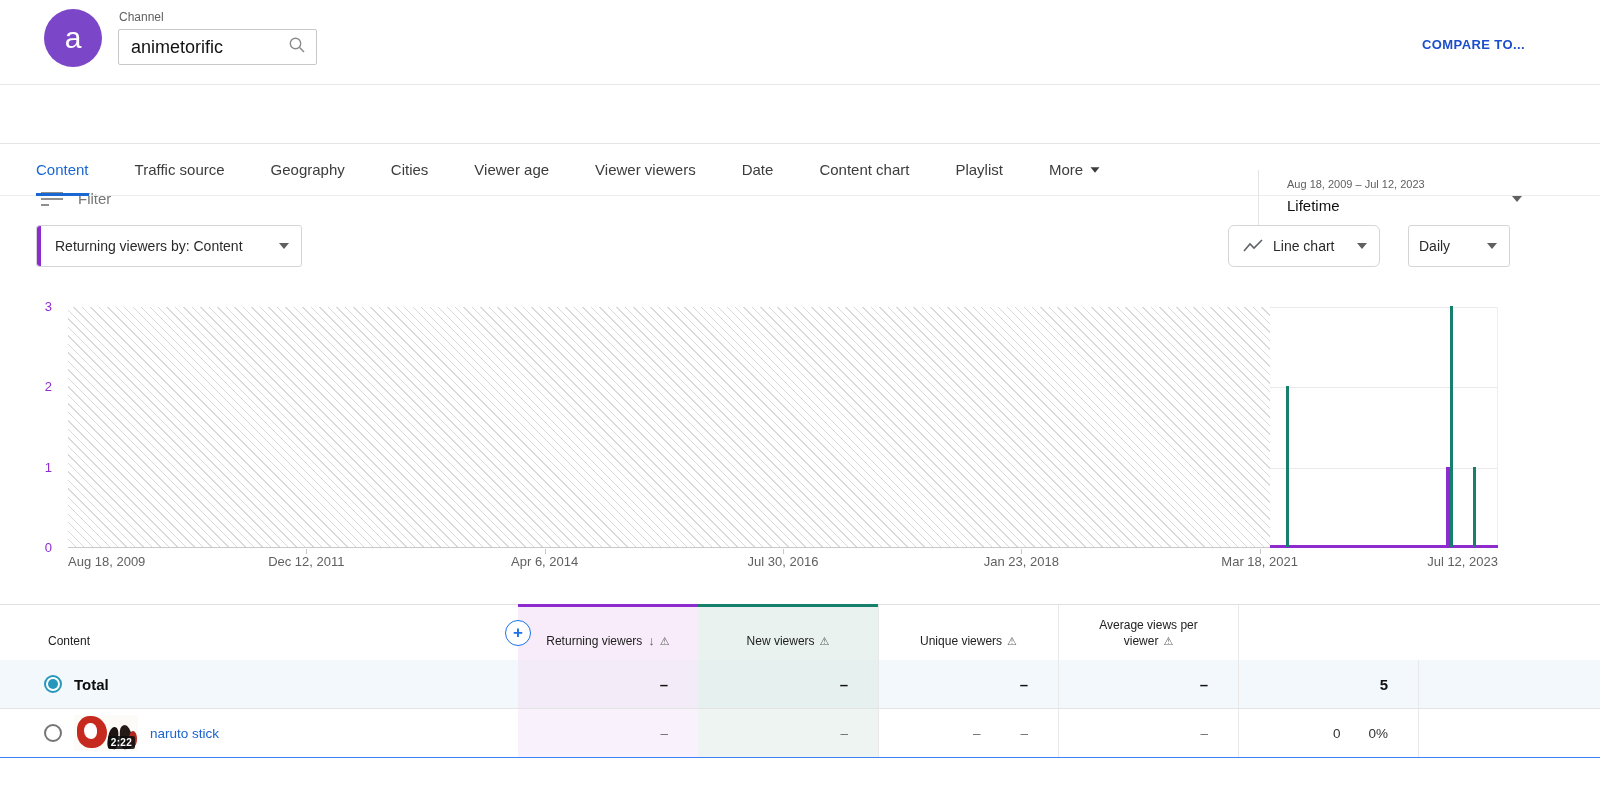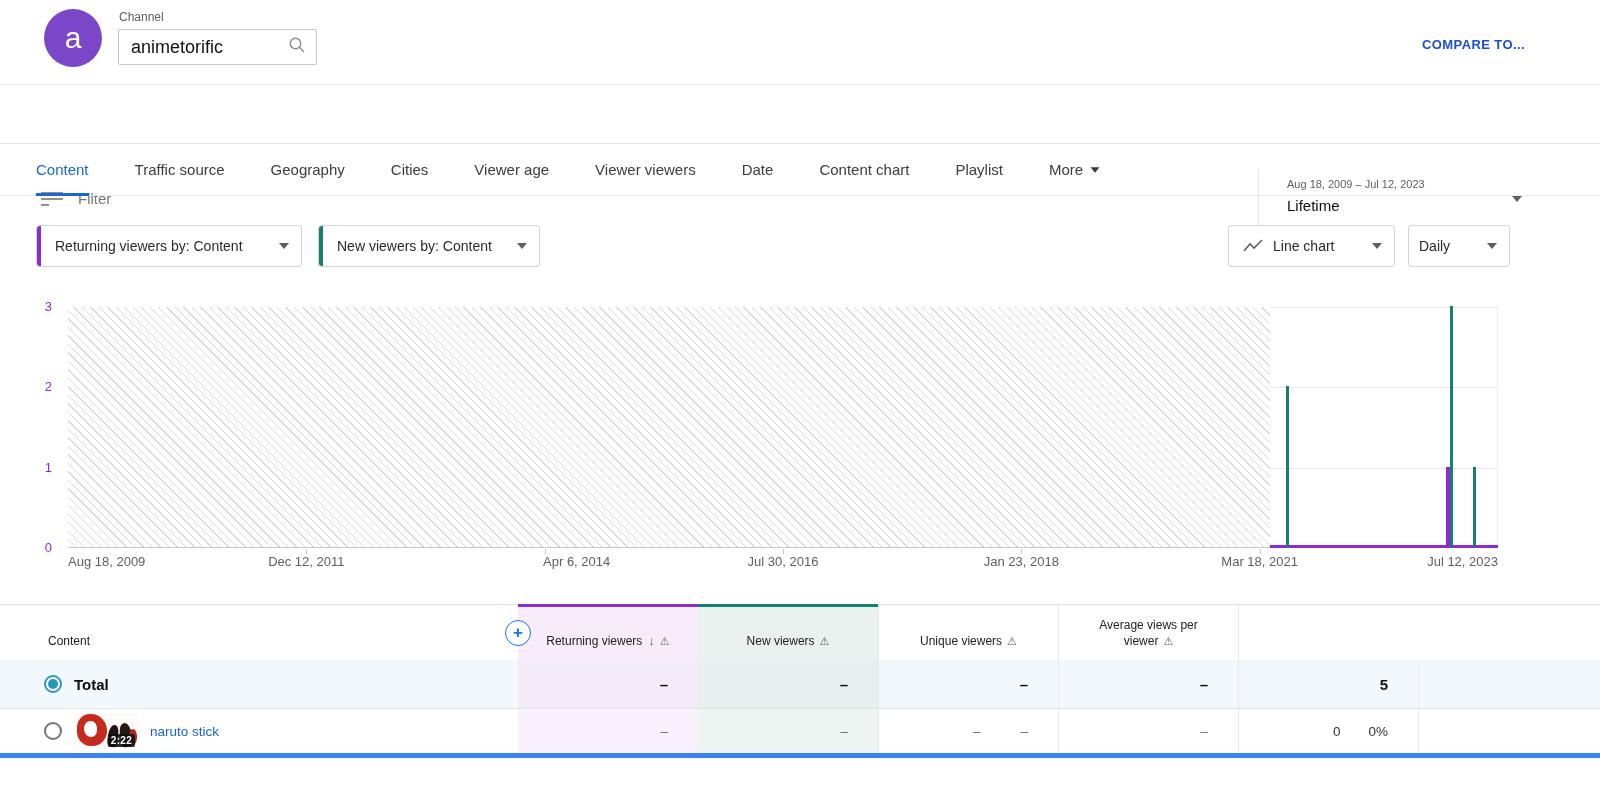--- a/index.html
+++ b/index.html
@@ -39,21 +39,21 @@
   .tab.active::after { content:""; position:absolute; left:0; right:0; bottom:0; height:3px; background:#1967d2; }
   .tab .caret { margin-left:7px; border-top-color:#3c3c3c; transform:scale(.9); }
   
   .chip { position:absolute; top:225px; height:42px; border:1px solid #d5d5d5; border-radius:3px; background:#fff;
           display:flex; align-items:center; font-size:14px; color:#2a2a2a; cursor:pointer; }
   .chip .accent { width:4px; height:100%; border-radius:3px 0 0 3px; flex:none; }
   .chip .lbl { padding:0 12px 0 14px; }
   .chip .caret { margin-right:12px; }
   .chip-returning { left:36px; width:266px; }
   .chip-new { left:318px; width:222px; }
-  .chip-charttype { left:1228px; width:167px; }
+  .chip-charttype { left:1228px; width:152px;border-radius:6px; }
   .chip-interval { left:1408px; width:102px; }
   .chip-charttype .lbl, .chip-interval .lbl { padding-left:10px; }
   .chip-charttype svg { margin-left:14px; }
   
   .chart-area { position:absolute; left:0; top:280px; width:1600px; height:324px; }
   .plot { position:absolute; left:68px; top:27px; width:1430px; height:241px; background:#fff; }
   .gridline { position:absolute; left:0; right:0; height:1px; background:#e9e9e9; }
   .axis-bottom { position:absolute; left:0; right:0; bottom:0; height:1px; background:#c9c9c9; }
   .grid-right { position:absolute; right:0; top:0; bottom:0; width:1px; background:#efefef; }
   .hatch { position:absolute; left:0; top:0; bottom:1px;
@@ -71,21 +71,21 @@
   .t-head .cell { display:flex; align-items:flex-end; justify-content:center; padding-bottom:11px;
                   font-size:12px; color:#212121; text-align:center; line-height:16px; }
   .cell-content-head { justify-content:flex-start !important; align-items:flex-end; padding-left:48px; font-size:13px; }
   .col-sep { border-left:1px solid #e8e8e8; }
   .hdr-purple { background:#f8ecfa; }
   .hdr-green { background:#e9f2ef; }
   .accent-top { position:absolute; top:-1px; height:3px; }
   .warn { color:#606060; font-size:11px; margin-left:5px; }
   .sort-arrow { color:#606060; font-size:13px; margin-left:6px; }
   .t-total { height:48px; background:#f2f8fc; }
-  .t-video { height:50px; background:#fff; border-top:1px solid #e4e4e4; border-bottom:5px solid #3b82f6; }
+  .t-video { height:50px; background:#fff; border-top:1px solid #e4e4e4; border-bottom:1px solid #3b82f6; }
   .cell { display:flex; align-items:center; }
   .num-cell { justify-content:flex-end; padding-right:30px; font-size:14px; }
   .t-total .num-cell { font-weight:bold; font-size:15px; color:#111; }
   .t-video .num-cell { color:#666; font-size:13.5px; }
   .cell-purple-total { background:#f3ecf8; }
   .cell-green-total { background:#e6f0ef; }
   .cell-purple-row { background:#f9f1fb; }
   .cell-green-row { background:#edf4f2; }
   .pair { display:flex; gap:40px; }
   .radio { width:18px; height:18px; border-radius:50%; border:2px solid #757575; background:#fff; flex:none; }
@@ -182,25 +182,20 @@
         <span>More</span>
         <span class="caret"></span>
       </div>
   </div>
 
   <div class="chip chip-returning">
     <span class="accent" style="background:#8e2bce;"></span>
     <span class="lbl">Returning viewers by: Content</span>
     <span class="caret" style="margin-left:auto;"></span>
   </div>
-  <div class="chip chip-new">
-    <span class="accent" style="background:#17806d;"></span>
-    <span class="lbl">New viewers by: Content</span>
-    <span class="caret" style="margin-left:auto;"></span>
-  </div>
   <div class="chip chip-charttype">
     <svg width="20" height="14" viewBox="0 0 20 14">
         <polyline points="1,12 7,5 11,9 19,1" fill="none" stroke="#5f6368" stroke-width="1.6"></polyline>
       </svg>
     <span class="lbl">Line chart</span>
     <span class="caret" style="margin-left:auto;"></span>
   </div>
   <div class="chip chip-interval">
     <span class="lbl">Daily</span>
     <span class="caret" style="margin-left:auto;"></span>
@@ -227,21 +222,21 @@
       </div>
 
     <div class="xticks">
       <span class="xtick-mark" style="left:16.667%;"></span>
       <span class="xtick-mark" style="left:33.333%;"></span>
       <span class="xtick-mark" style="left:50%;"></span>
       <span class="xtick-mark" style="left:66.667%;"></span>
       <span class="xtick-mark" style="left:83.333%;"></span>
       <span class="xtick-label" style="left:0;">Aug 18, 2009</span>
       <span class="xtick-label" style="left:16.667%; transform:translateX(-50%);">Dec 12, 2011</span>
-      <span class="xtick-label" style="left:33.333%; transform:translateX(-50%);margin-left:32px;">Apr 6, 2014</span>
+      <span class="xtick-label" style="left:33.333%; transform:translateX(-50%);">Apr 6, 2014</span>
       <span class="xtick-label" style="left:50%; transform:translateX(-50%);">Jul 30, 2016</span>
       <span class="xtick-label" style="left:66.667%; transform:translateX(-50%);">Jan 23, 2018</span>
       <span class="xtick-label" style="left:83.333%; transform:translateX(-50%);">Mar 18, 2021</span>
       <span class="xtick-label" style="left:100%; transform:translateX(-100%);">Jul 12, 2023</span>
     </div>
   </div>
 
   <div class="table">
 
     <div class="t-row t-head">

